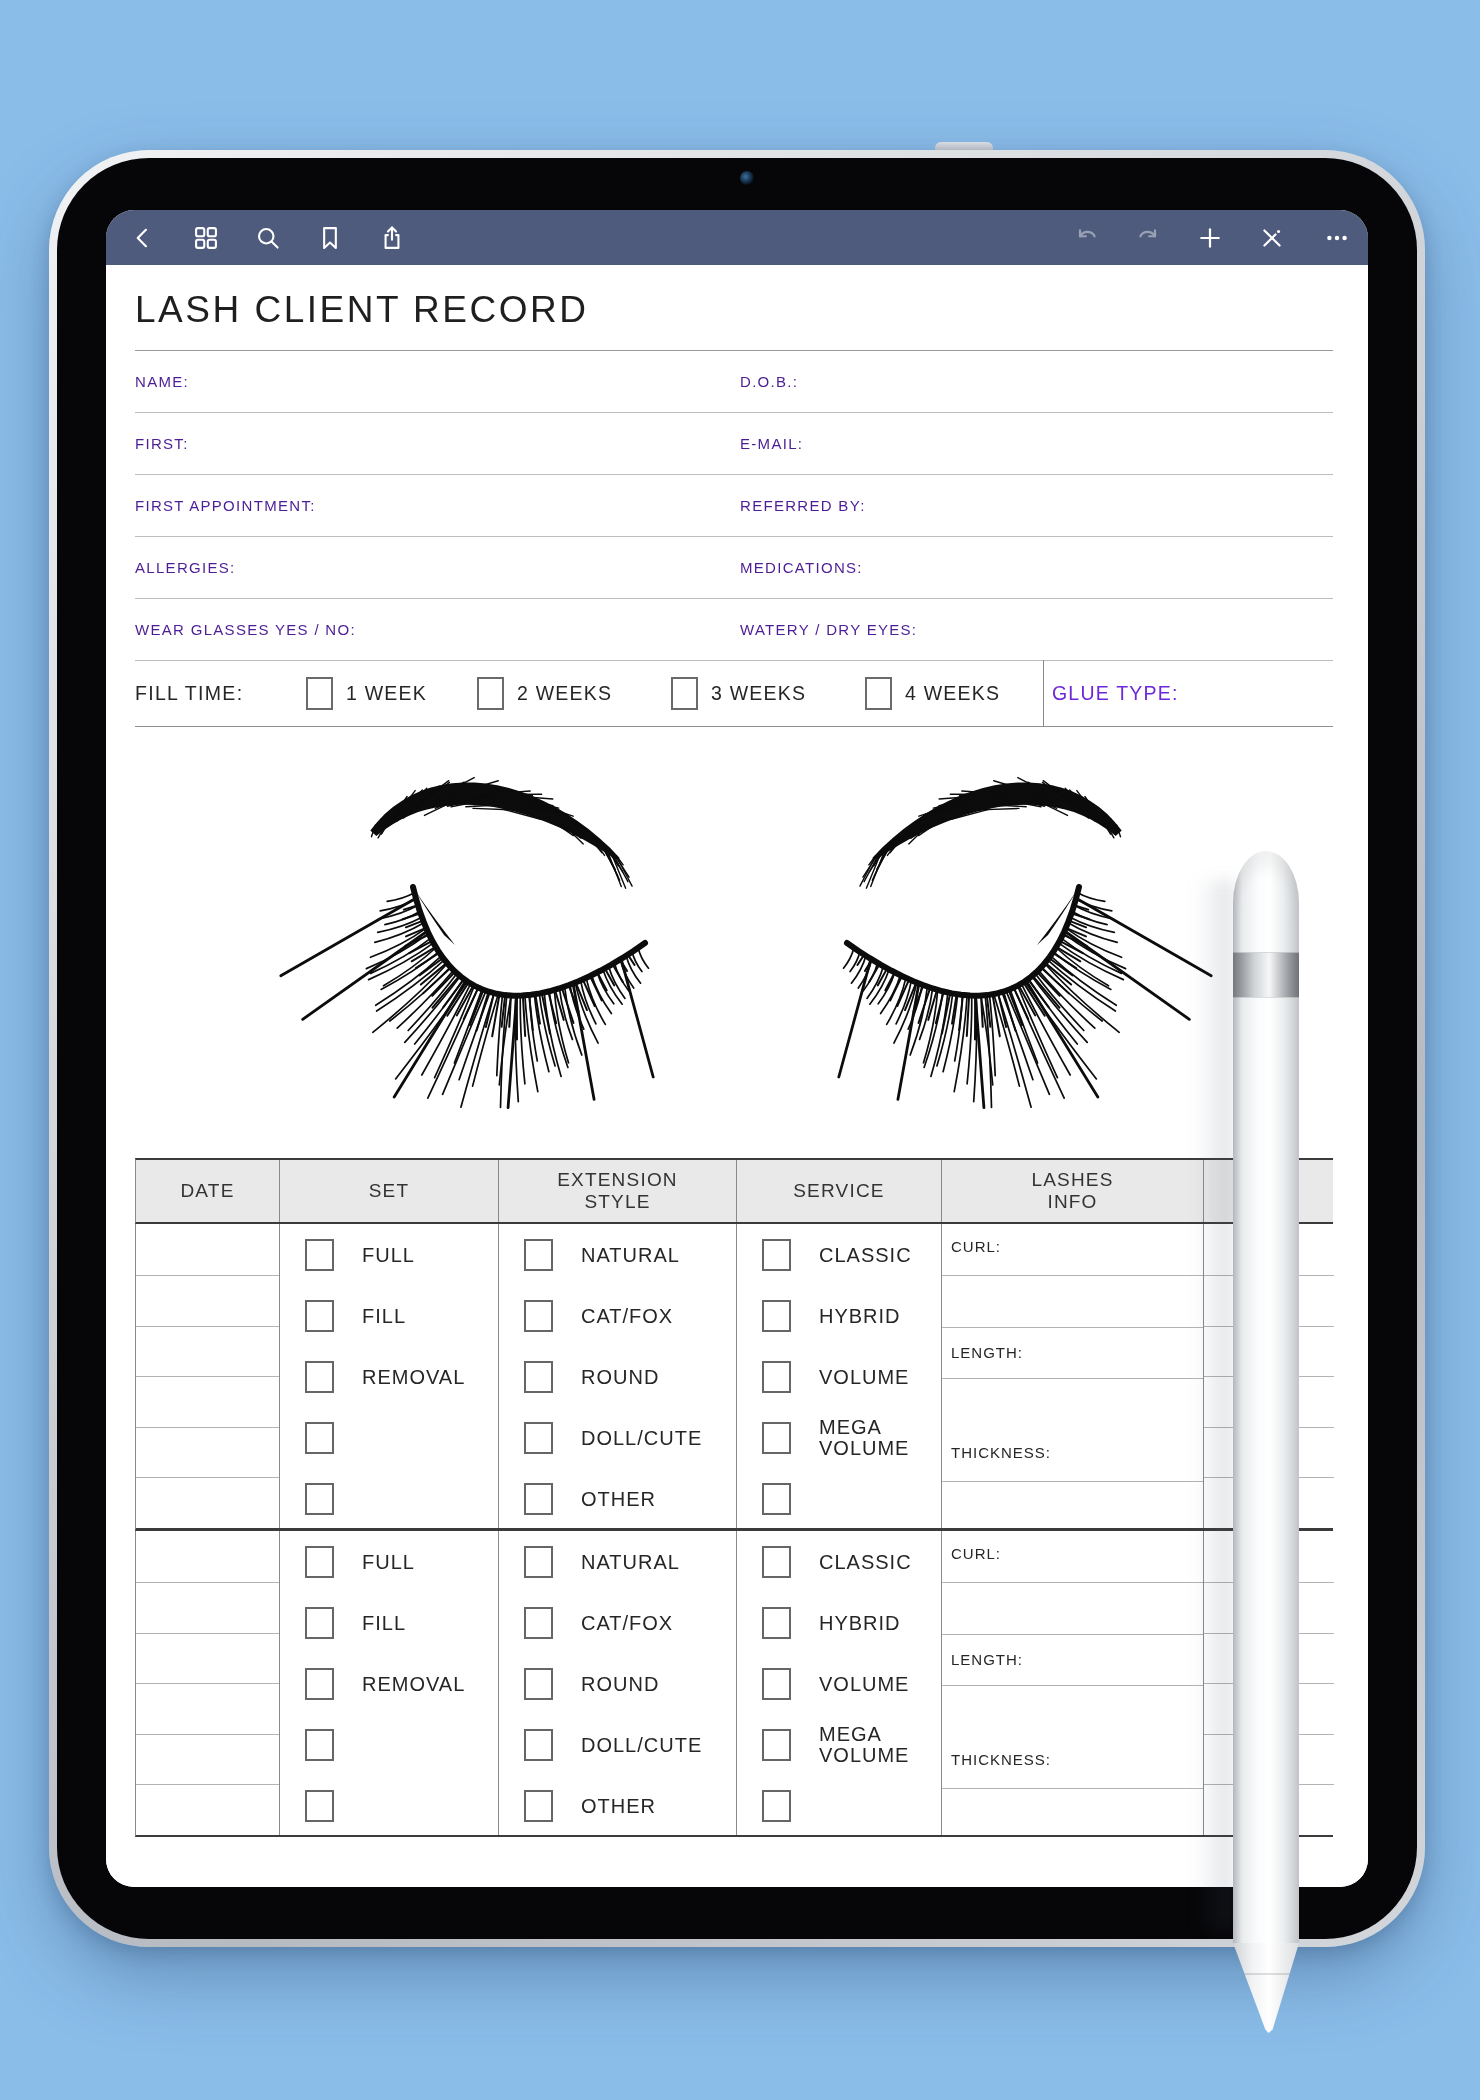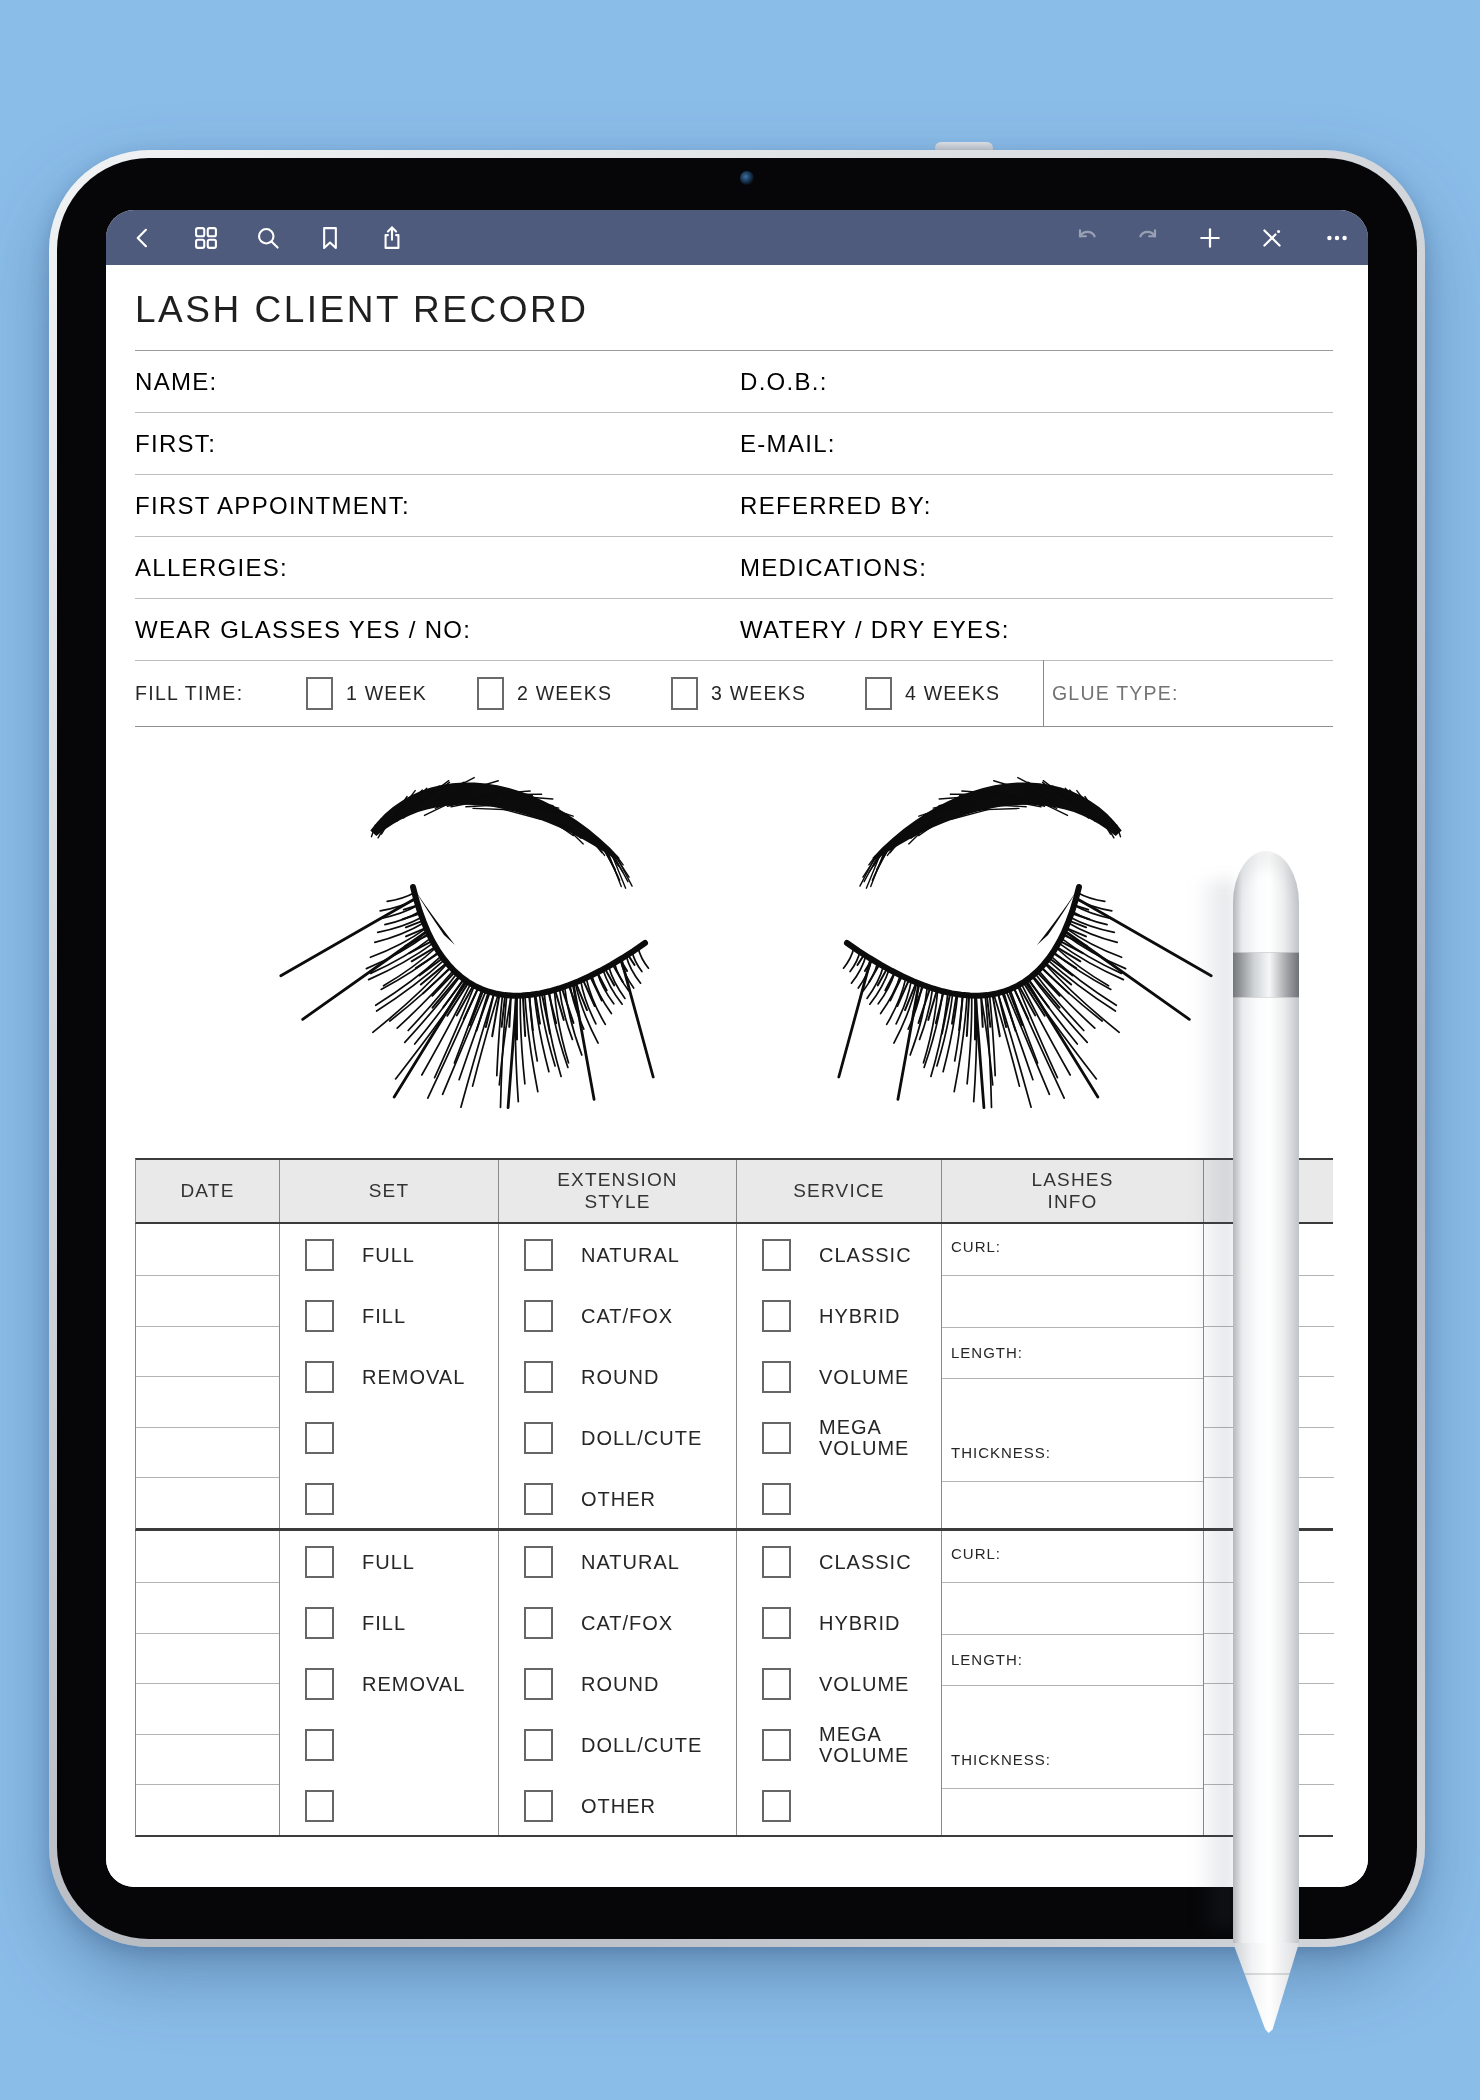--- a/index.html
+++ b/index.html
@@ -27,29 +27,29 @@
   .dim{opacity:.42;}
   
   .page{position:absolute;left:0;top:55px;width:1262px;height:1622px;background:#fff;}
   .page-title{position:absolute;left:29px;top:24px;font-size:37px;letter-spacing:2.5px;color:#1f1f1f;font-weight:400;}
   .title-rule{position:absolute;left:29px;top:85px;width:1198px;height:0;border-top:1px solid #9b9b9b;}
   .form-rows{position:absolute;left:29px;top:86px;width:1198px;}
   .frow{position:relative;height:61px;border-bottom:1px solid #bdbdbd;}
   .fcell{position:absolute;top:0;height:100%;display:flex;align-items:center;}
   .fcell.l{left:0;width:604px;}
   .fcell.r{left:605px;right:0;}
-  .flabel{font-size:24px;letter-spacing:1.3px;color:#000000;}
+  .flabel{font-size:15px;letter-spacing:1.3px;color:#4c1d95;}
   
   .fill-row{position:absolute;left:29px;top:395px;width:1198px;height:66px;border-bottom:1px solid #8f8f8f;}
   .fill-label{position:absolute;left:0;top:0;height:100%;display:flex;align-items:center;font-size:19.5px;letter-spacing:1.3px;color:#262626;}
   .ft-opt{position:absolute;top:0;height:100%;display:flex;align-items:center;gap:13px;}
   .cbx{width:27px;height:33px;border:2px solid #6a6a6a;background:#fff;box-sizing:border-box;}
   .ft-opt span{font-size:19.5px;letter-spacing:1.2px;color:#262626;}
   .fill-div{position:absolute;left:908px;top:0;bottom:0;width:0;border-left:1px solid #8a8a8a;}
-  .glue{position:absolute;left:917px;top:0;height:100%;display:flex;align-items:center;font-size:19.5px;letter-spacing:1.2px;color:#737373;justify-content:flex-end;}
+  .glue{position:absolute;left:917px;top:0;height:100%;display:flex;align-items:center;font-size:19.5px;letter-spacing:1.2px;color:#6d28d9;justify-content:flex-end;}
   
   .eye-svg{position:absolute;width:340px;height:380px;overflow:visible;}
   #eye-left{left:215px;top:498px;}
   #eye-right{left:725px;top:498px;transform:scaleX(-1);}
   
   .lash-table{position:absolute;left:29px;top:893px;width:1198px;}
   .thead{position:relative;height:62px;background:#e9e9e9;border-top:2px solid #3b3b3b;border-bottom:2px solid #3b3b3b;border-left:1px solid #8a8a8a;box-sizing:content-box;}
   .tgroup{position:relative;height:304px;border-left:1px solid #8a8a8a;}
   .tgroup.g1{border-bottom:3px solid #3b3b3b;}
   .tgroup.g2{border-bottom:2px solid #3b3b3b;}

